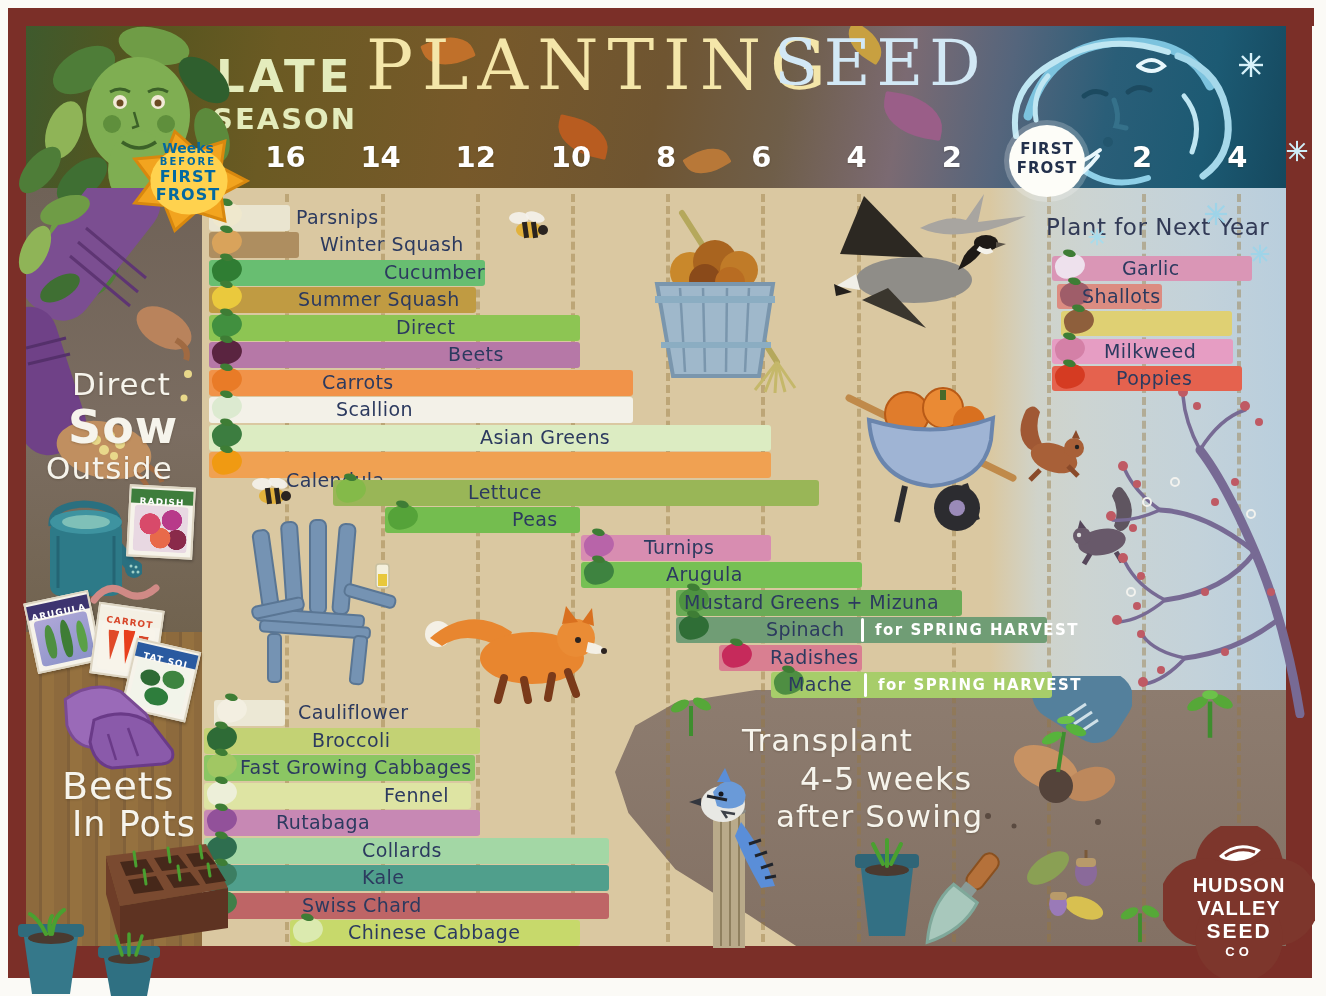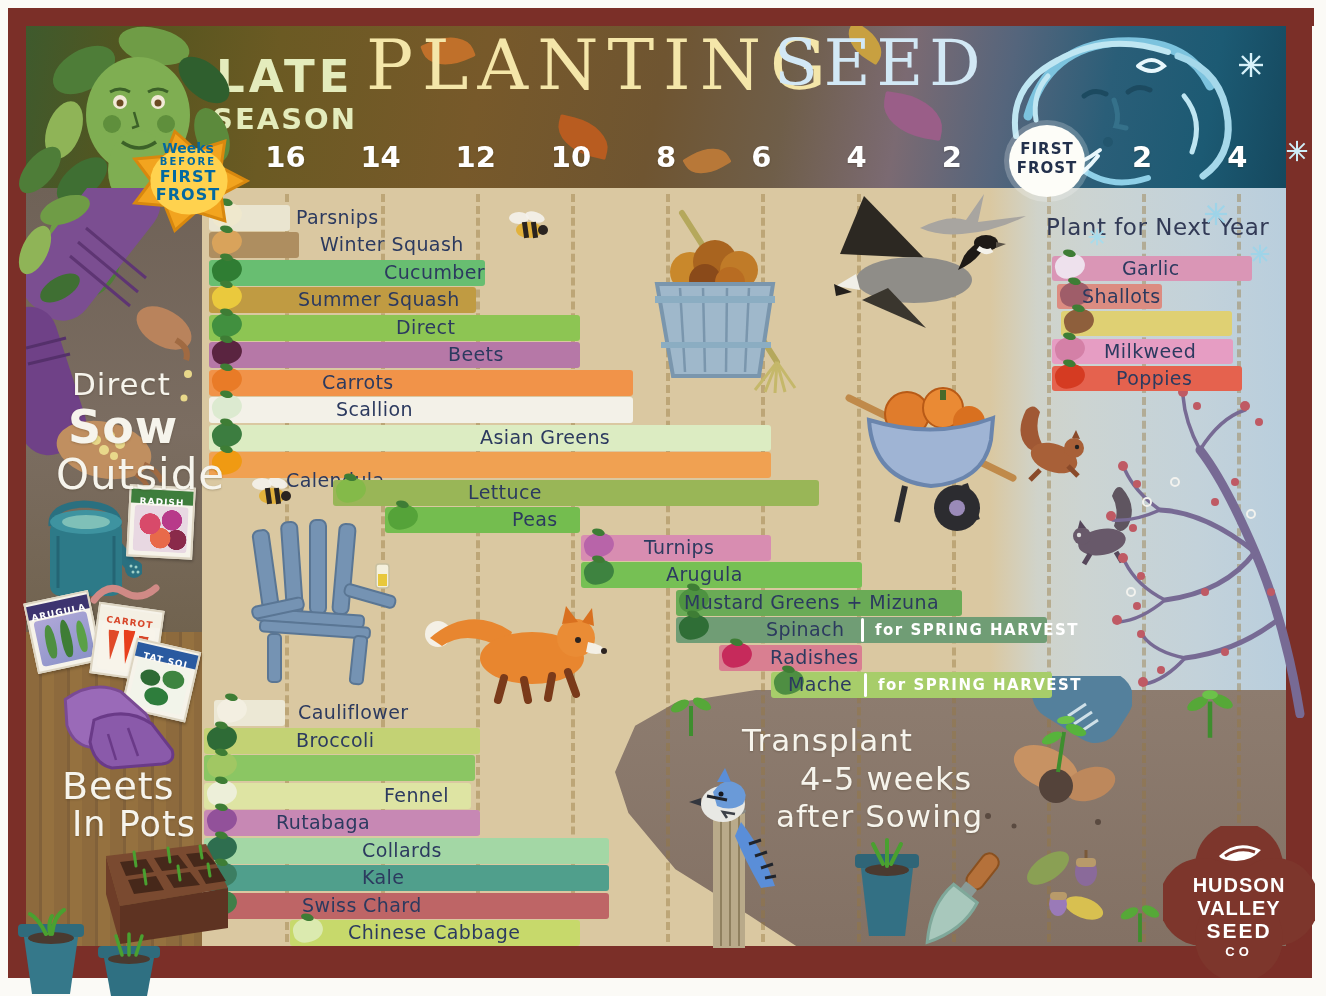--- a/index.html
+++ b/index.html
@@ -606,21 +606,21 @@
 
   <svg class="illo-hi" style="left:10px;top:140px;" width="90" height="170" viewBox="0 0 90 170">
     <ellipse cx="30" cy="30" rx="28" ry="14" fill="#4e7d38" transform="rotate(-50 30 30)"></ellipse>
     <ellipse cx="55" cy="70" rx="26" ry="13" fill="#6f9c46" transform="rotate(-20 55 70)"></ellipse>
     <ellipse cx="25" cy="110" rx="26" ry="13" fill="#8fb457" transform="rotate(-65 25 110)"></ellipse>
     <ellipse cx="50" cy="148" rx="22" ry="11" fill="#3f6f33" transform="rotate(-30 50 148)"></ellipse>
   </svg>
 
   <span class="handwhite" style="left:72px;top:366px;font-size:31px;">Direct</span>
   <span class="handwhite" style="left:68px;top:400px;font-size:46px;font-weight:bold;">Sow</span>
-  <span class="handwhite" style="left:56px;top:450px;font-size:42px;">Outside</span>
+  <span class="handwhite" style="left:46px;top:450px;font-size:31px;">Outside</span>
   <span class="handwhite" style="left:62px;top:764px;font-size:38px;">Beets</span>
   <span class="handwhite" style="left:72px;top:804px;font-size:35px;">In Pots</span>
 
   <span class="handwhite" style="left:742px;top:722px;font-size:31px;">Transplant</span>
   <span class="handwhite" style="left:800px;top:760px;font-size:32px;">4-5 weeks</span>
   <span class="handwhite" style="left:776px;top:798px;font-size:31px;">after Sowing</span>
 
   <span class="nytitle">Plant for Next Year</span>
 
   <div id="bars">
@@ -680,23 +680,24 @@
       <div class="bar" style="left: 771px; top: 672px; width: 281px; height: 26px; background: rgb(167, 205, 106);"></div>
       <span class="vicon" style="left: 774px; top: 670px; background: rgb(78, 142, 66);"></span>
       <span class="blabel" style="left: 788px; top: 672px;">Mache</span>
       <span class="ndiv" style="left: 864px; top: 673px; height: 24px;"></span>
       <span class="note" style="left: 878px; top: 674px;">for SPRING HARVEST</span>
       <div class="bar" style="left: 214px; top: 700px; width: 71px; height: 26px; background: rgb(236, 232, 213);"></div>
       <span class="vicon" style="left: 217px; top: 698px; background: rgb(243, 239, 225);"></span>
       <span class="blabel" style="left: 298px; top: 700px;">Cauliflower</span>
       <div class="bar" style="left: 204px; top: 728px; width: 276px; height: 26px; background: rgb(195, 210, 116);"></div>
       <span class="vicon" style="left: 207px; top: 726px; background: rgb(46, 107, 54);"></span>
-      <span class="blabel" style="left: 296px; top: 728px;">Broccoli</span>
+      <span class="blabel" style="left: 312px; top: 728px;">Broccoli</span>
       <div class="bar" style="left: 204px; top: 755px; width: 271px; height: 26px; background: rgb(139, 198, 99);"></div>
       <span class="vicon" style="left: 207px; top: 753px; background: rgb(161, 199, 99);"></span>
+      <span class="blabel" style="left: 240px; top: 755px;">Fast Growing Cabbages</span>
       <div class="bar" style="left: 204px; top: 783px; width: 267px; height: 26px; background: rgb(222, 228, 163);"></div>
       <span class="vicon" style="left: 207px; top: 781px; background: rgb(237, 239, 217);"></span>
       <span class="blabel" style="left: 384px; top: 783px;">Fennel</span>
       <div class="bar" style="left: 204px; top: 810px; width: 276px; height: 26px; background: rgb(199, 136, 180);"></div>
       <span class="vicon" style="left: 207px; top: 808px; background: rgb(146, 81, 154);"></span>
       <span class="blabel" style="left: 276px; top: 810px;">Rutabaga</span>
       <div class="bar" style="left: 204px; top: 838px; width: 405px; height: 26px; background: rgb(163, 215, 165);"></div>
       <span class="vicon" style="left: 207px; top: 836px; background: rgb(46, 110, 79);"></span>
       <span class="blabel" style="left: 362px; top: 838px;">Collards</span>
       <div class="bar" style="left: 204px; top: 865px; width: 405px; height: 26px; background: rgb(80, 159, 140);"></div>

